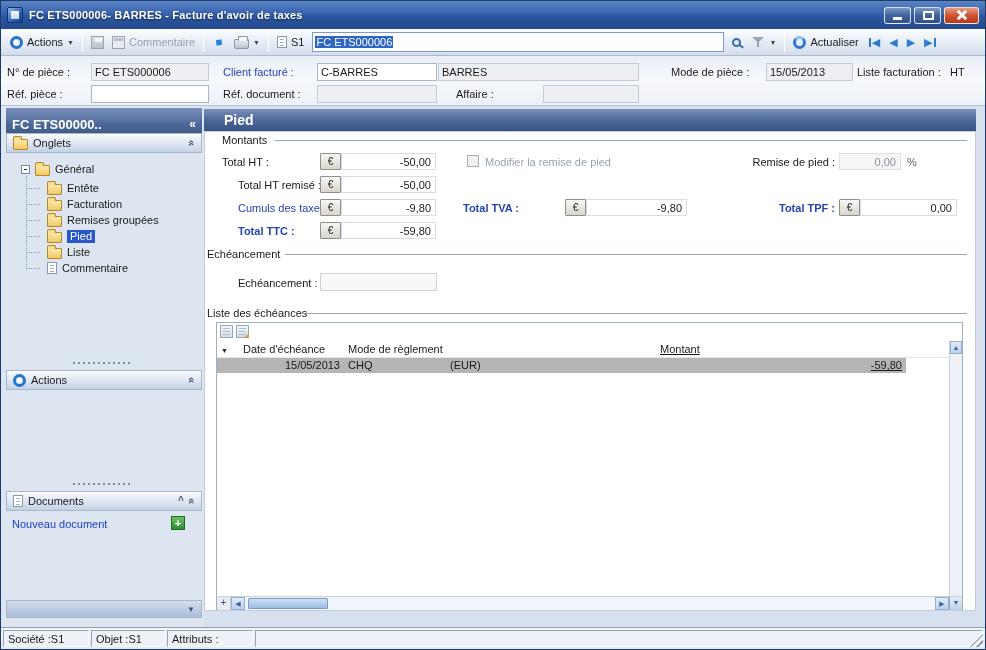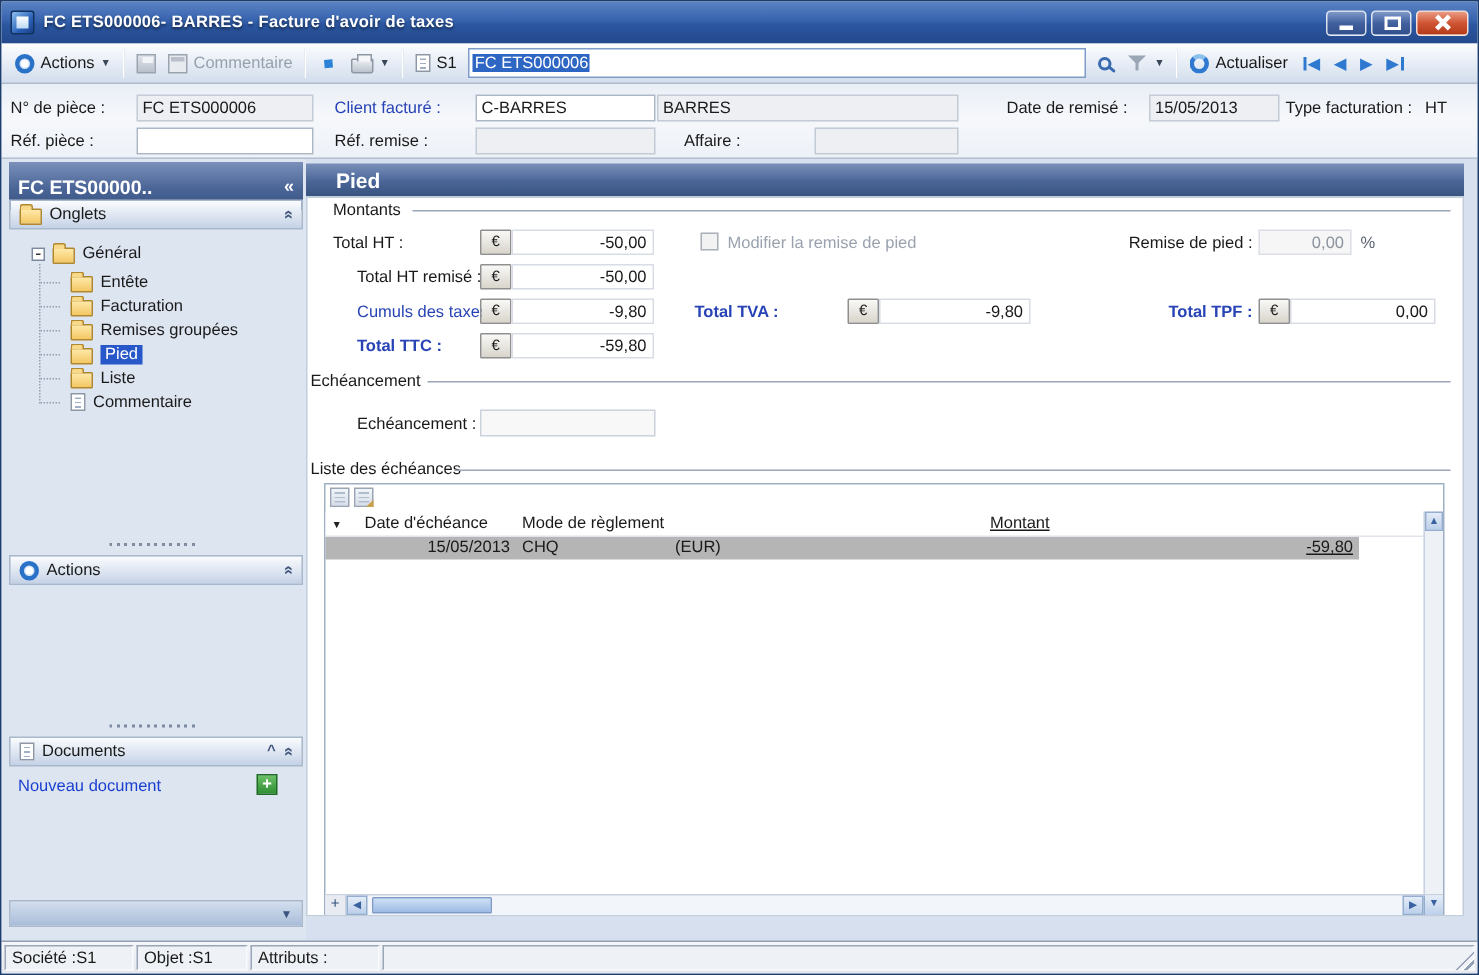--- a/index.html
+++ b/index.html
@@ -237,27 +237,27 @@
         </div>
     </div>
   </div>
 
   <div class="header-form">
     <div class="hf-label" style="left:6px;top:10px;width:80px">N° de pièce :</div>
     <div class="hf-field gray" style="left:90px;top:7px;width:118px">FC ETS000006</div>
     <div class="hf-label blue" style="left:222px;top:10px;width:88px">Client facturé :</div>
     <div class="hf-field" style="left:316px;top:7px;width:120px">C-BARRES</div>
     <div class="hf-field gray" style="left:437px;top:7px;width:201px">BARRES</div>
-    <div class="hf-label" style="left:670px;top:10px;width:90px">Date de  remisé :</div>
+    <div class="hf-label" style="left:670px;top:10px;width:90px">Mode de  pièce :</div>
     <div class="hf-field gray" style="left:765px;top:7px;width:87px">15/05/2013</div>
-    <div class="hf-plain" style="left:856px;top:10px">Type facturation :</div>
+    <div class="hf-plain" style="left:856px;top:10px">Liste facturation :</div>
     <div class="hf-plain" style="left:949px;top:10px">HT</div>
     <div class="hf-label" style="left:6px;top:32px;width:80px">Réf. pièce :</div>
     <div class="hf-field" style="left:90px;top:29px;width:118px"></div>
-    <div class="hf-label" style="left:222px;top:32px;width:88px">Réf. remise :</div>
+    <div class="hf-label" style="left:222px;top:32px;width:88px">Réf. document :</div>
     <div class="hf-field gray" style="left:316px;top:29px;width:120px"></div>
     <div class="hf-label" style="left:455px;top:32px;width:82px">Affaire :</div>
     <div class="hf-field gray" style="left:542px;top:29px;width:96px"></div>
   </div>
 
   <div class="body">
 
     <div class="sidebar">
       <div class="panel-head side-title">
         <span>FC ETS00000..</span>

